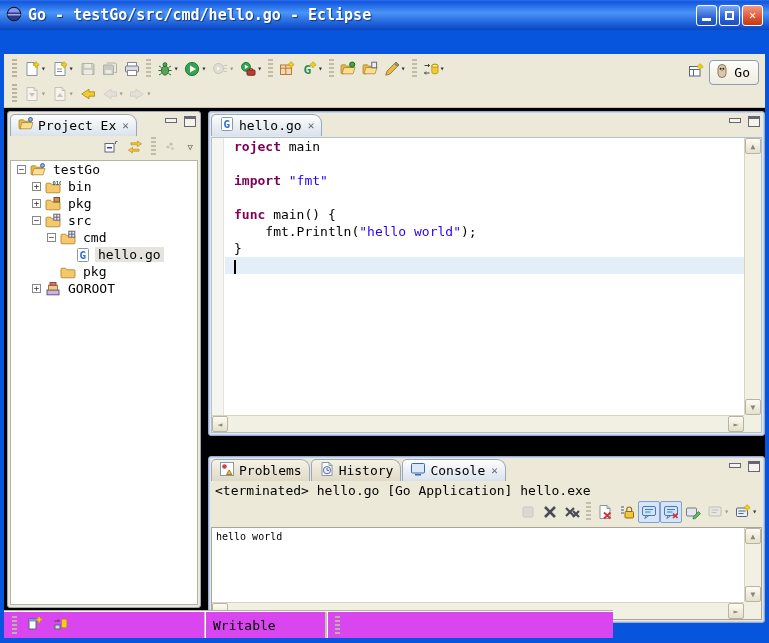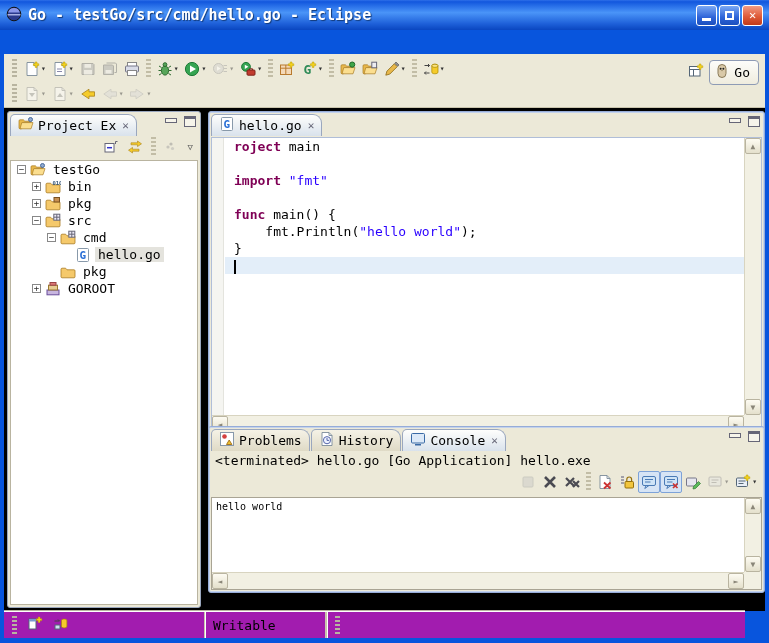--- a/index.html
+++ b/index.html
@@ -94,28 +94,28 @@
   .sb-v { position:absolute; right:0; top:0; bottom:17px; width:17px; background:#F2F0E3; border-left:1px solid #D8D4C0; }
   .sb-h { position:absolute; left:0; right:17px; bottom:0; height:17px; background:#F2F0E3; border-top:1px solid #D8D4C0; }
   .sb-btn { position:absolute; width:16px; height:16px; background:linear-gradient(180deg,#FDFBF2,#E4E0CC);
     border:1px solid #B9B4A0; border-radius:2px; color:#8A8678; font-size:8px;
     display:flex; align-items:center; justify-content:center; cursor:pointer; }
   .sb-v .up { top:0; left:0; } .sb-v .down { bottom:0; left:0; }
   .sb-h .left { left:0; top:0; } .sb-h .right { right:0; top:0; }
   .sb-corner { position:absolute; right:0; bottom:0; width:17px; height:17px; background:#F2F0E3; }
 
   
-  .consoleview { left:204px; top:318px; width:557px; height:167px; }
+  .consoleview { left:204px; top:348px; width:557px; height:167px; }
   .chead { height:19px; padding:2px 6px 0; font-size:13px; white-space:nowrap; }
   .ctools { height:24px; display:flex; align-items:center; justify-content:flex-end; padding-right:4px; }
   .cout { position:absolute; left:2px; right:2px; top:70px; bottom:2px; background:#fff; border:1px solid #A9A494; }
   .cout .text { position:absolute; left:4px; top:3px; font-size:10px; }
 
   
-  .statusbar { position:absolute; left:4px; top:611px; width:741px; height:27px; background:#a21caf;
+  .statusbar { position:absolute; left:4px; top:611px; width:609px; height:27px; background:#d946ef;
     border-top:1px solid #fff; box-shadow:0 -1px 0 #B8B4A0; display:flex; align-items:center; }
   .sb-seg { height:100%; display:flex; align-items:center; padding:0 8px; }
   .sb-div { width:1px; height:100%; background:#C9C4AC; box-shadow:1px 0 0 #fff; }
   .sb-trim { width:200px; gap:10px; }
   .statusbar .dots { width:5px; height:18px;
     background:repeating-linear-gradient(180deg,#b8b4a0 0 2px,transparent 2px 4px); }
   .sb-cell-w { width:120px; } .sb-cell-i { width:110px; }
 </style>
 </head>
 <body>

